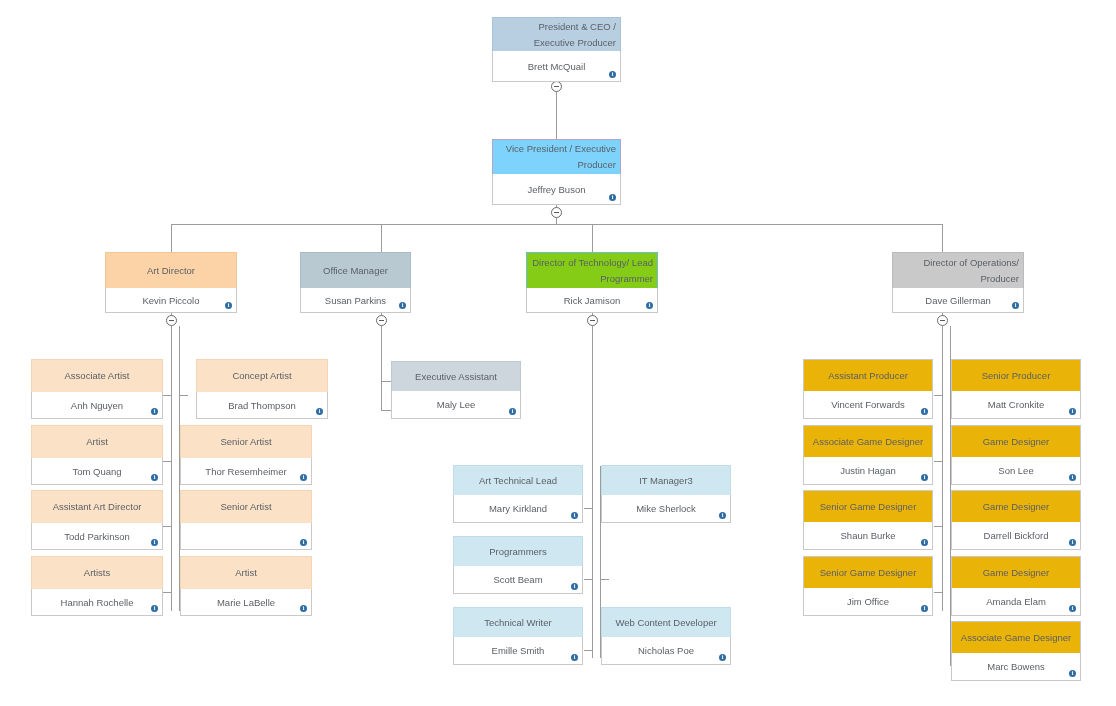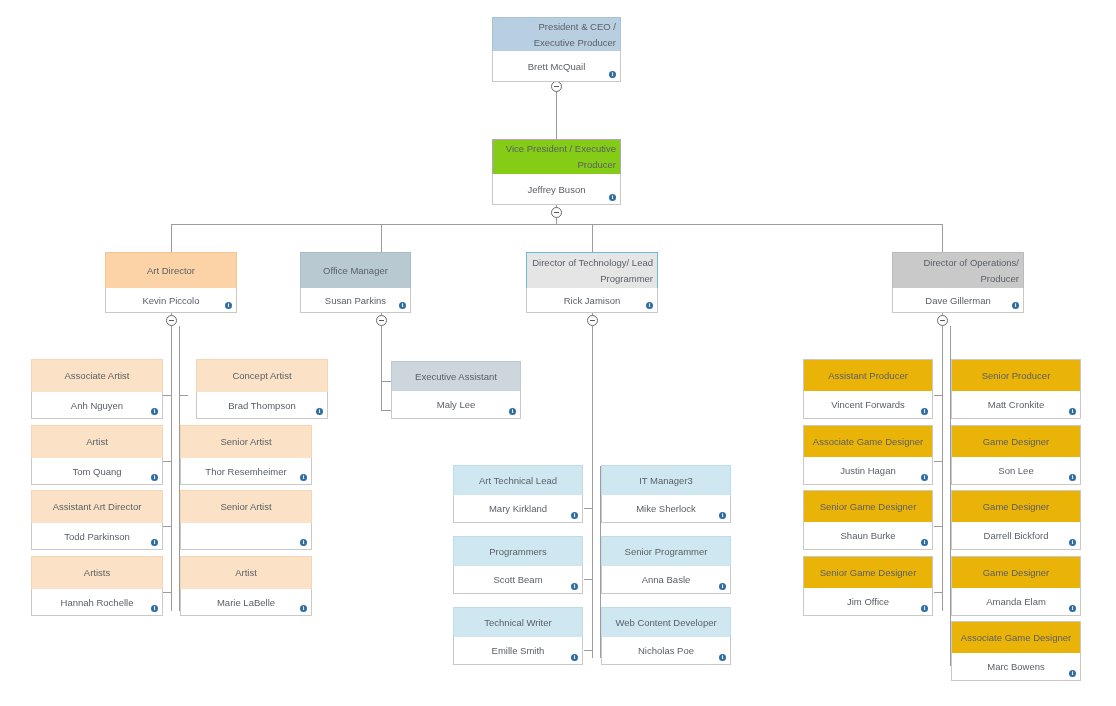--- a/index.html
+++ b/index.html
@@ -95,24 +95,24 @@
     color: #ffffff;
     font-size: 6px;
     line-height: 7px;
     text-align: center;
     font-family: "Liberation Serif", serif;
     font-weight: bold;
   }
 
   
   .c-blue   .title { background: #b8cfe2; border-color: #a9c2d6; }
-  .c-purple .title { background: #84cc16; border-color: #b3a3ca; }
+  .c-purple .title { background: #7dd3fc; border-color: #b3a3ca; }
   .c-orange .title { background: #fbd3a7; border-color: #f3c695; }
   .c-slate  .title { background: #b9c9d2; border-color: #a9bbc5; }
-  .c-cyan   .title { background: #e5e5e5; border-color: #6cbdd4; }
+  .c-cyan   .title { background: #84cc16; border-color: #6cbdd4; }
   .c-gray   .title { background: #c9c9c9; border-color: #bbbbbb; }
   .c-ltorange .title { background: #fbe2c6; border-color: #f4d6b5; }
   .c-ltcyan .title { background: #cfe7f0; border-color: #bfdce8; }
   .c-ltgray .title { background: #eab308; border-color: #c9c9c9; }
   .c-ltslate .title { background: #ccd6dc; border-color: #bdc9d1; }
 </style>
 </head>
 <body>
 
 <div id="canvas">
@@ -305,27 +305,20 @@
     </div>
   </div>
 
   <div class="node c-ltcyan" style="left:453px; top:537px; width:130px; height:57px;">
     <div class="title" style="height:30px;">Programmers</div>
     <div class="body" style="height:27px;">
       <span class="name">Scott Beam</span>
       <span class="info-icon">i</span>
     </div>
   </div>
-  <div class="node c-ltcyan" style="left:601px; top:537px; width:130px; height:57px;">
-    <div class="title" style="height:30px;">Senior Programmer</div>
-    <div class="body" style="height:27px;">
-      <span class="name">Anna Basle</span>
-      <span class="info-icon">i</span>
-    </div>
-  </div>
 
   <div class="node c-ltcyan" style="left:453px; top:608px; width:130px; height:57px;">
     <div class="title" style="height:30px;">Technical Writer</div>
     <div class="body" style="height:27px;">
       <span class="name">Emille Smith</span>
       <span class="info-icon">i</span>
     </div>
   </div>
   <div class="node c-ltcyan" style="left:601px; top:608px; width:130px; height:57px;">
     <div class="title" style="height:30px;">Web Content Developer</div>

